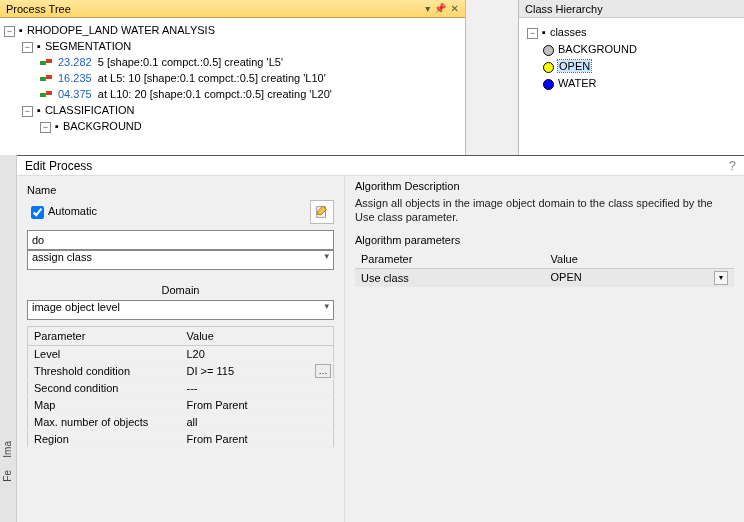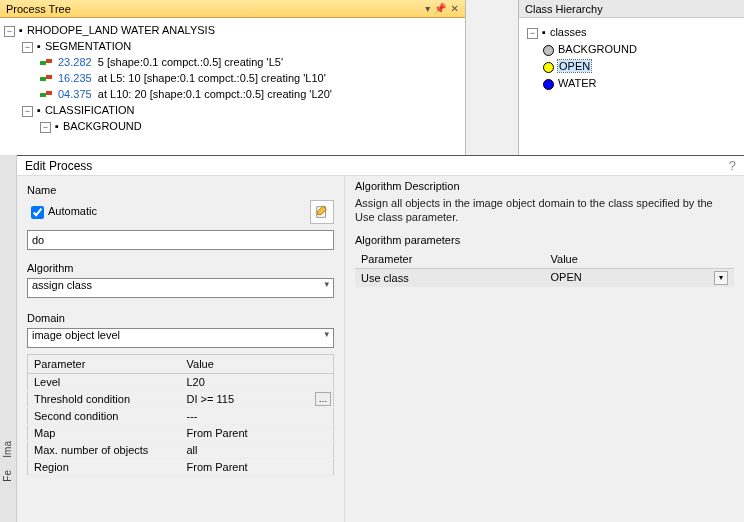--- a/index.html
+++ b/index.html
@@ -144,27 +144,26 @@
         </label>
         <span class="icon-btn">
           <svg viewBox="0 0 16 16">
               <rect x="2" y="2" width="10" height="12" fill="#fff" stroke="#888"></rect>
               <path d="M9 1 l4 4 -6 6 -4 0 0 -4 z" fill="#f5c040" stroke="#a07010"></path>
             </svg>
         </span>
       </div>
       <input class="text-input" value="do" style="">
 
-      <div class="field-label" style="margin-top:12px;">Algorithm</div>
       <div class="combo">
         <span class="val">assign class</span>
         <span class="arrow">▾</span>
       </div>
 
-      <div class="field-label" style="margin-top:14px;">Domain</div>
+      <div class="field-label" style="margin-top:14px;text-align:center;">Domain</div>
       <div class="combo">
         <span class="val">image object level</span>
         <span class="arrow">▾</span>
       </div>
 
       <table class="param-table" style="margin-top:6px;">
         <tbody>
             <tr>
           <th>Parameter</th>
           <th>Value</th>

